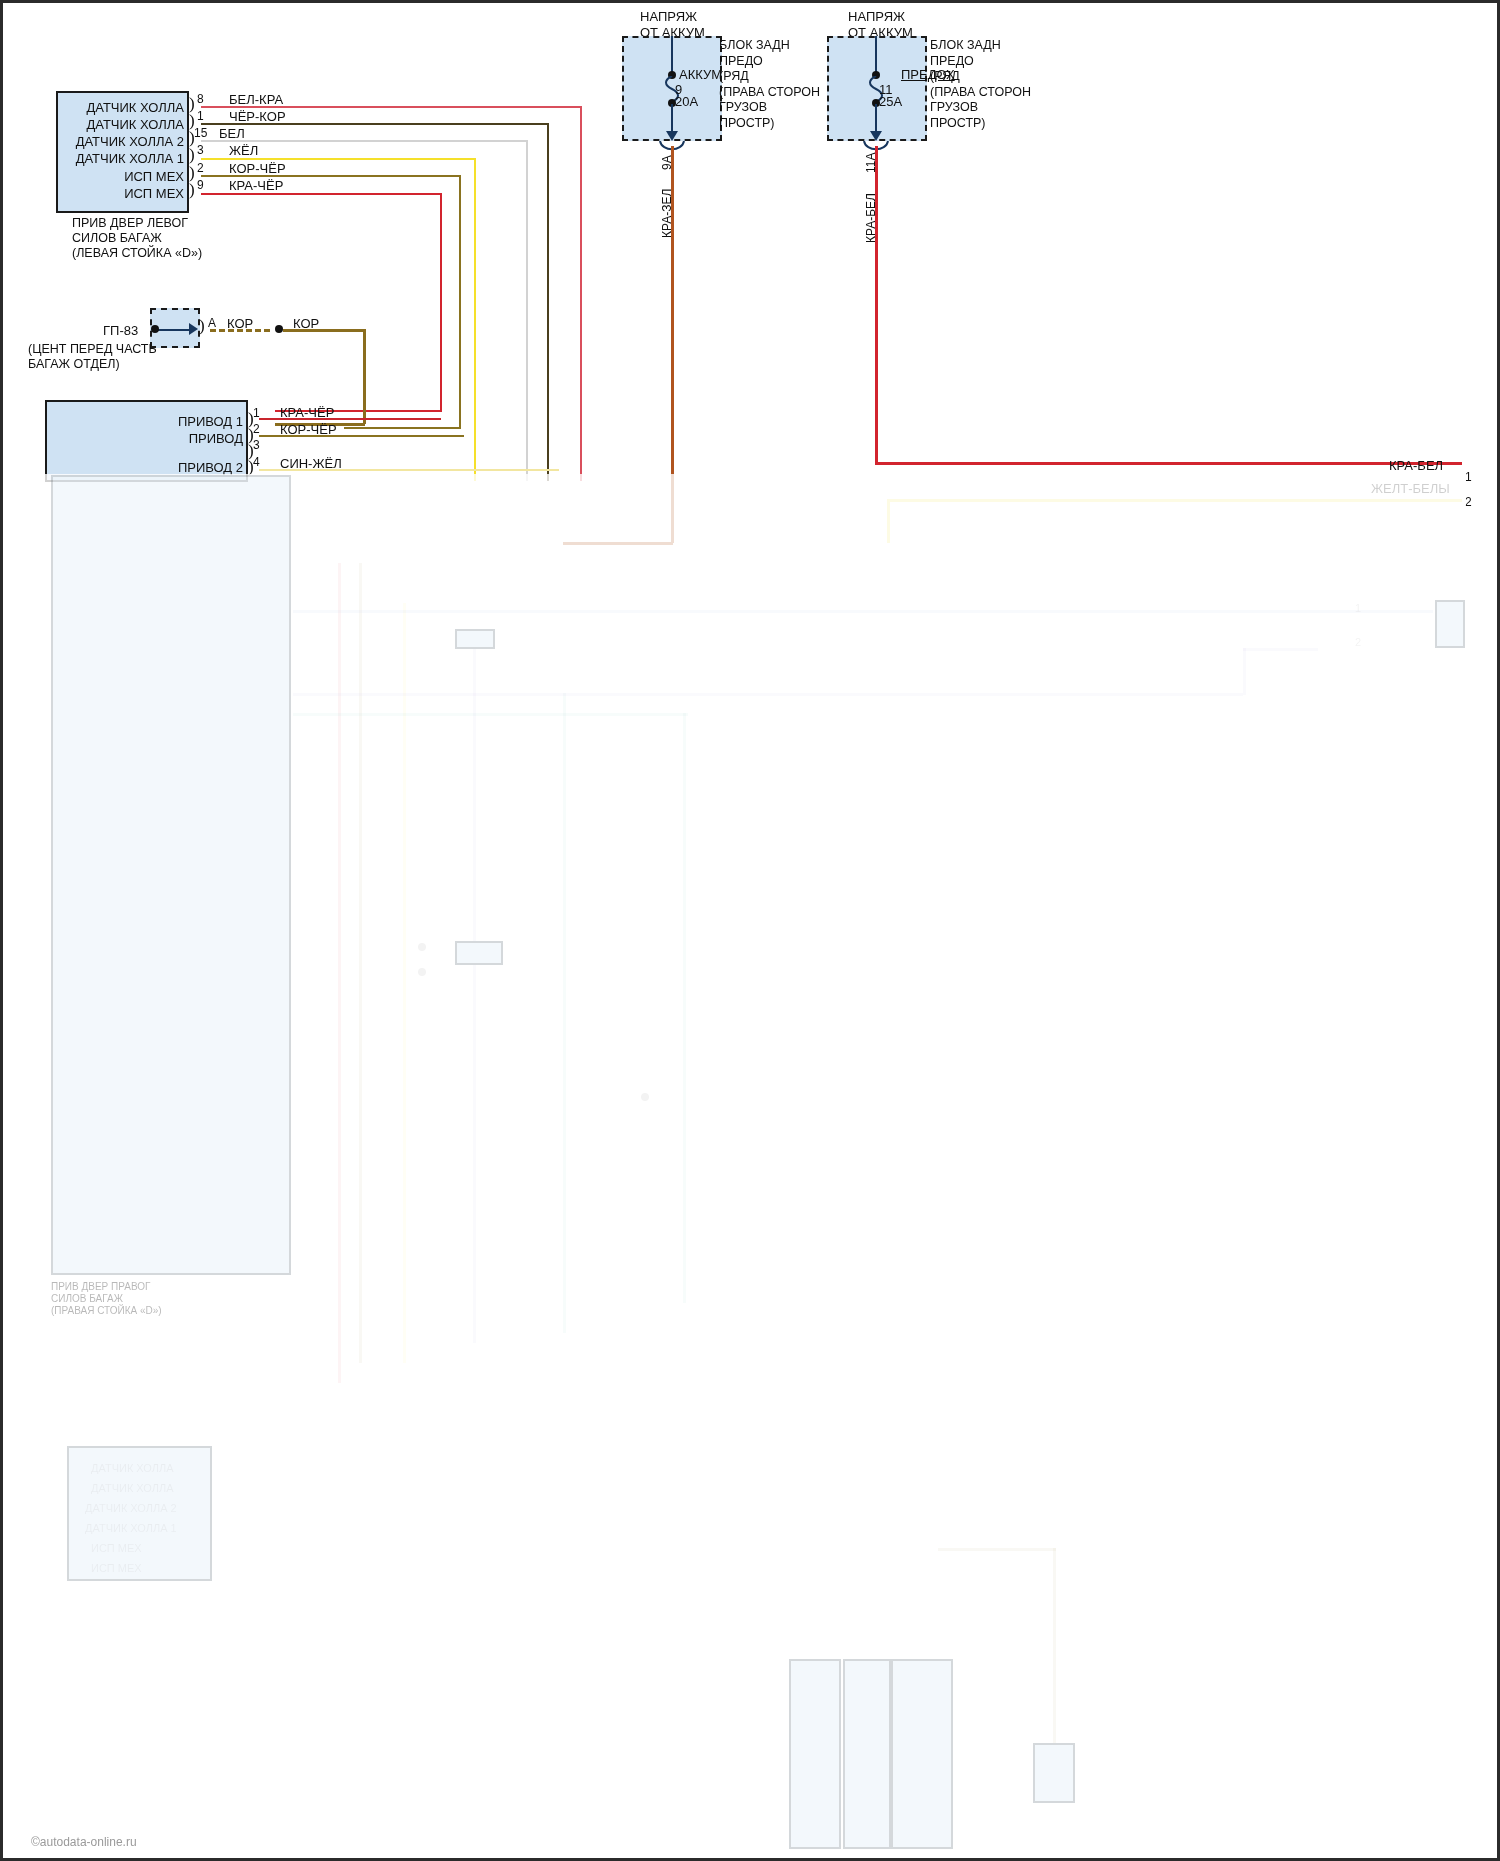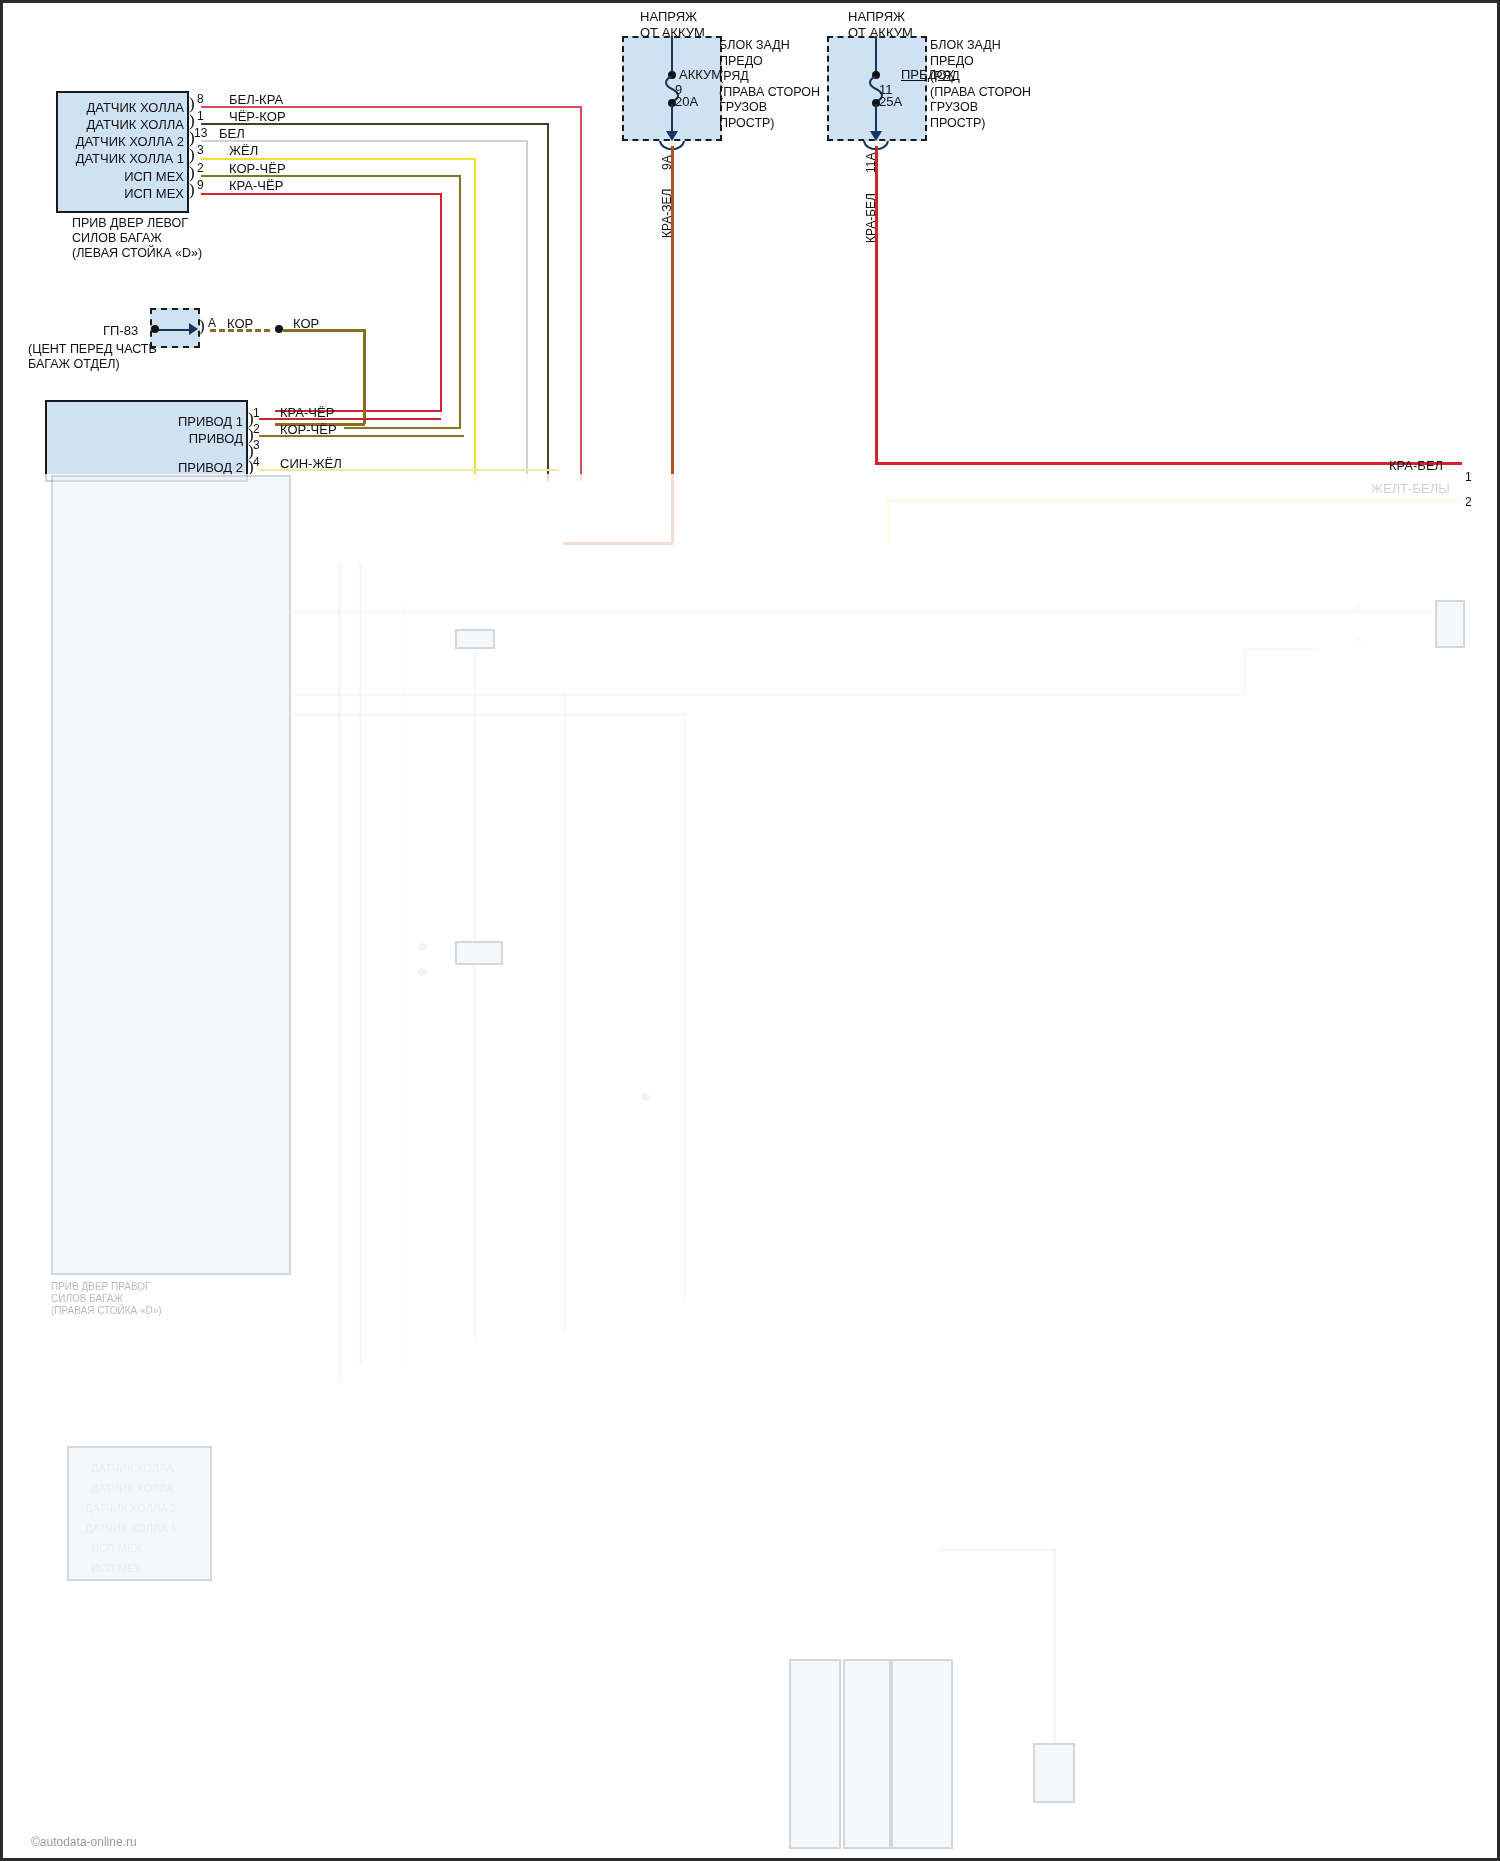--- a/index.html
+++ b/index.html
@@ -45,21 +45,21 @@
 
   <div class="brk" style="left:186px;top:96px;">)</div>
   <div class="brk" style="left:186px;top:113px;">)</div>
   <div class="brk" style="left:186px;top:130px;">)</div>
   <div class="brk" style="left:186px;top:147px;">)</div>
   <div class="brk" style="left:186px;top:165px;">)</div>
   <div class="brk" style="left:186px;top:182px;">)</div>
 
   <div class="pin" style="left:194px;top:89px;">8</div>
   <div class="pin" style="left:194px;top:106px;">1</div>
-  <div class="pin" style="left:191px;top:123px;">13</div>
+  <div class="pin" style="left:191px;top:123px;">15</div>
   <div class="pin" style="left:194px;top:140px;">3</div>
   <div class="pin" style="left:194px;top:158px;">2</div>
   <div class="pin" style="left:194px;top:175px;">9</div>
 
   <div class="txt" style="left:226px;top:89px;">БЕЛ-КРА</div>
   <div class="txt" style="left:226px;top:106px;">ЧЁР-КОР</div>
   <div class="txt" style="left:216px;top:123px;">БЕЛ</div>
   <div class="txt" style="left:226px;top:140px;">ЖЁЛ</div>
   <div class="txt" style="left:226px;top:158px;">КОР-ЧЁР</div>
   <div class="txt" style="left:226px;top:175px;">КРА-ЧЁР</div>

